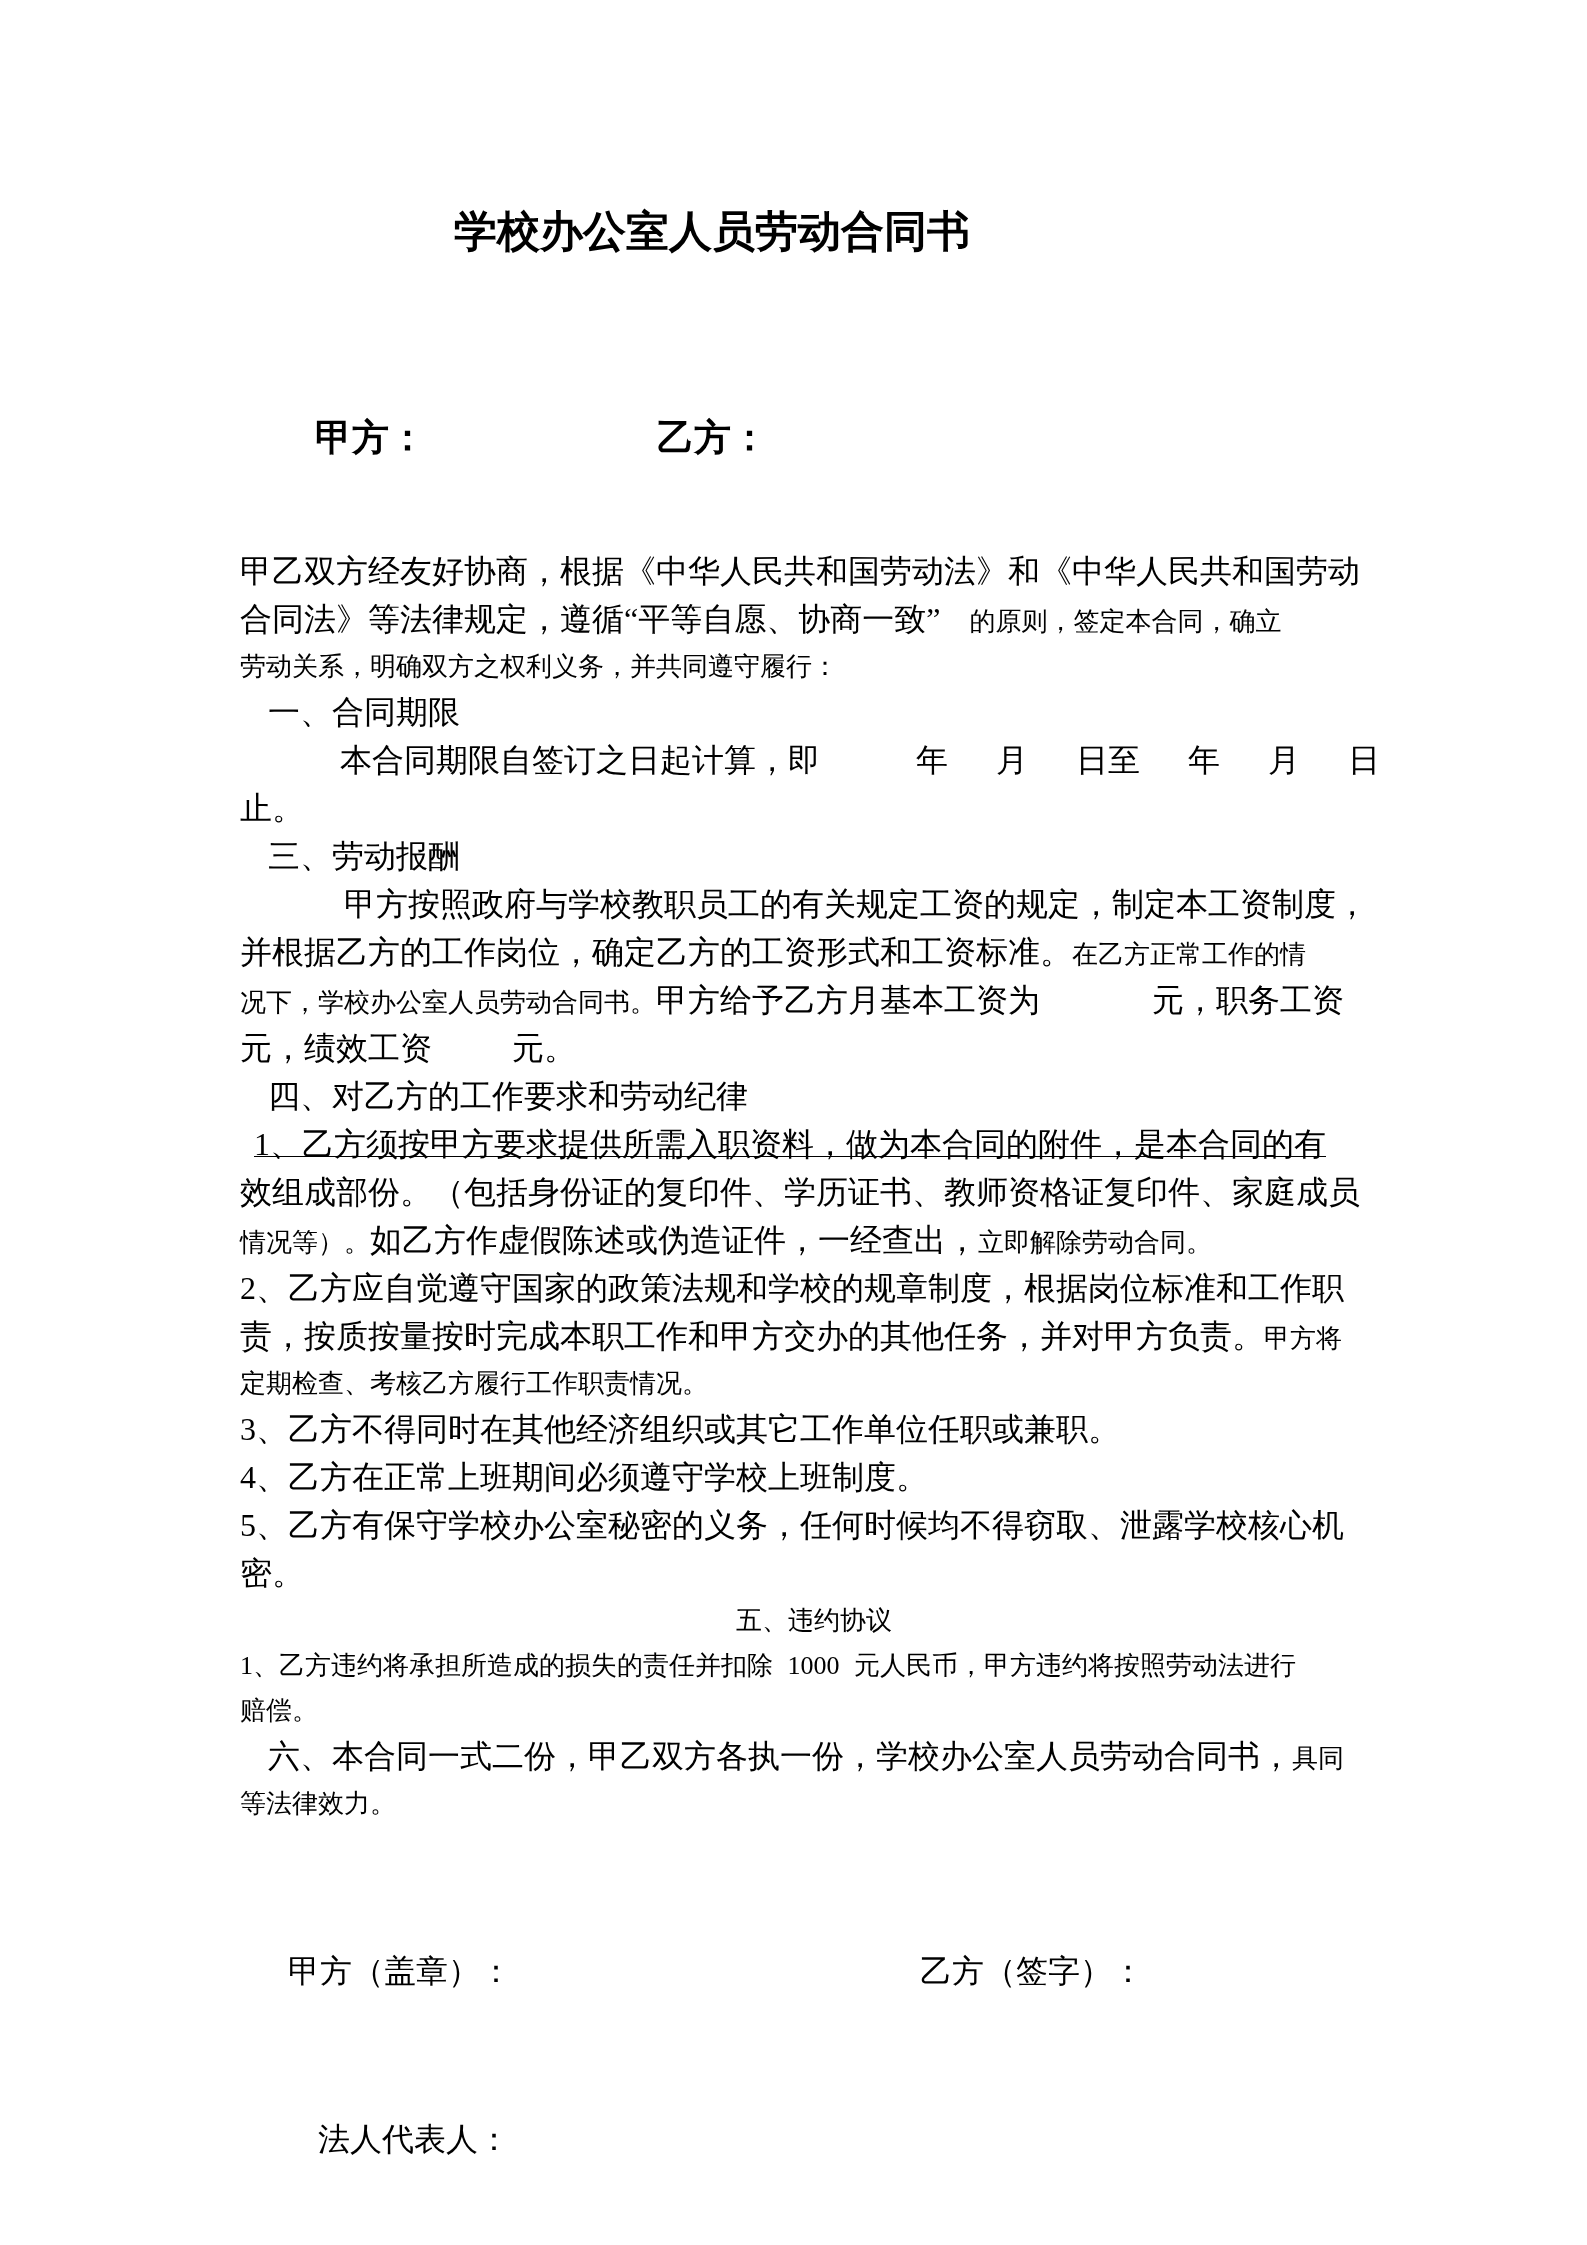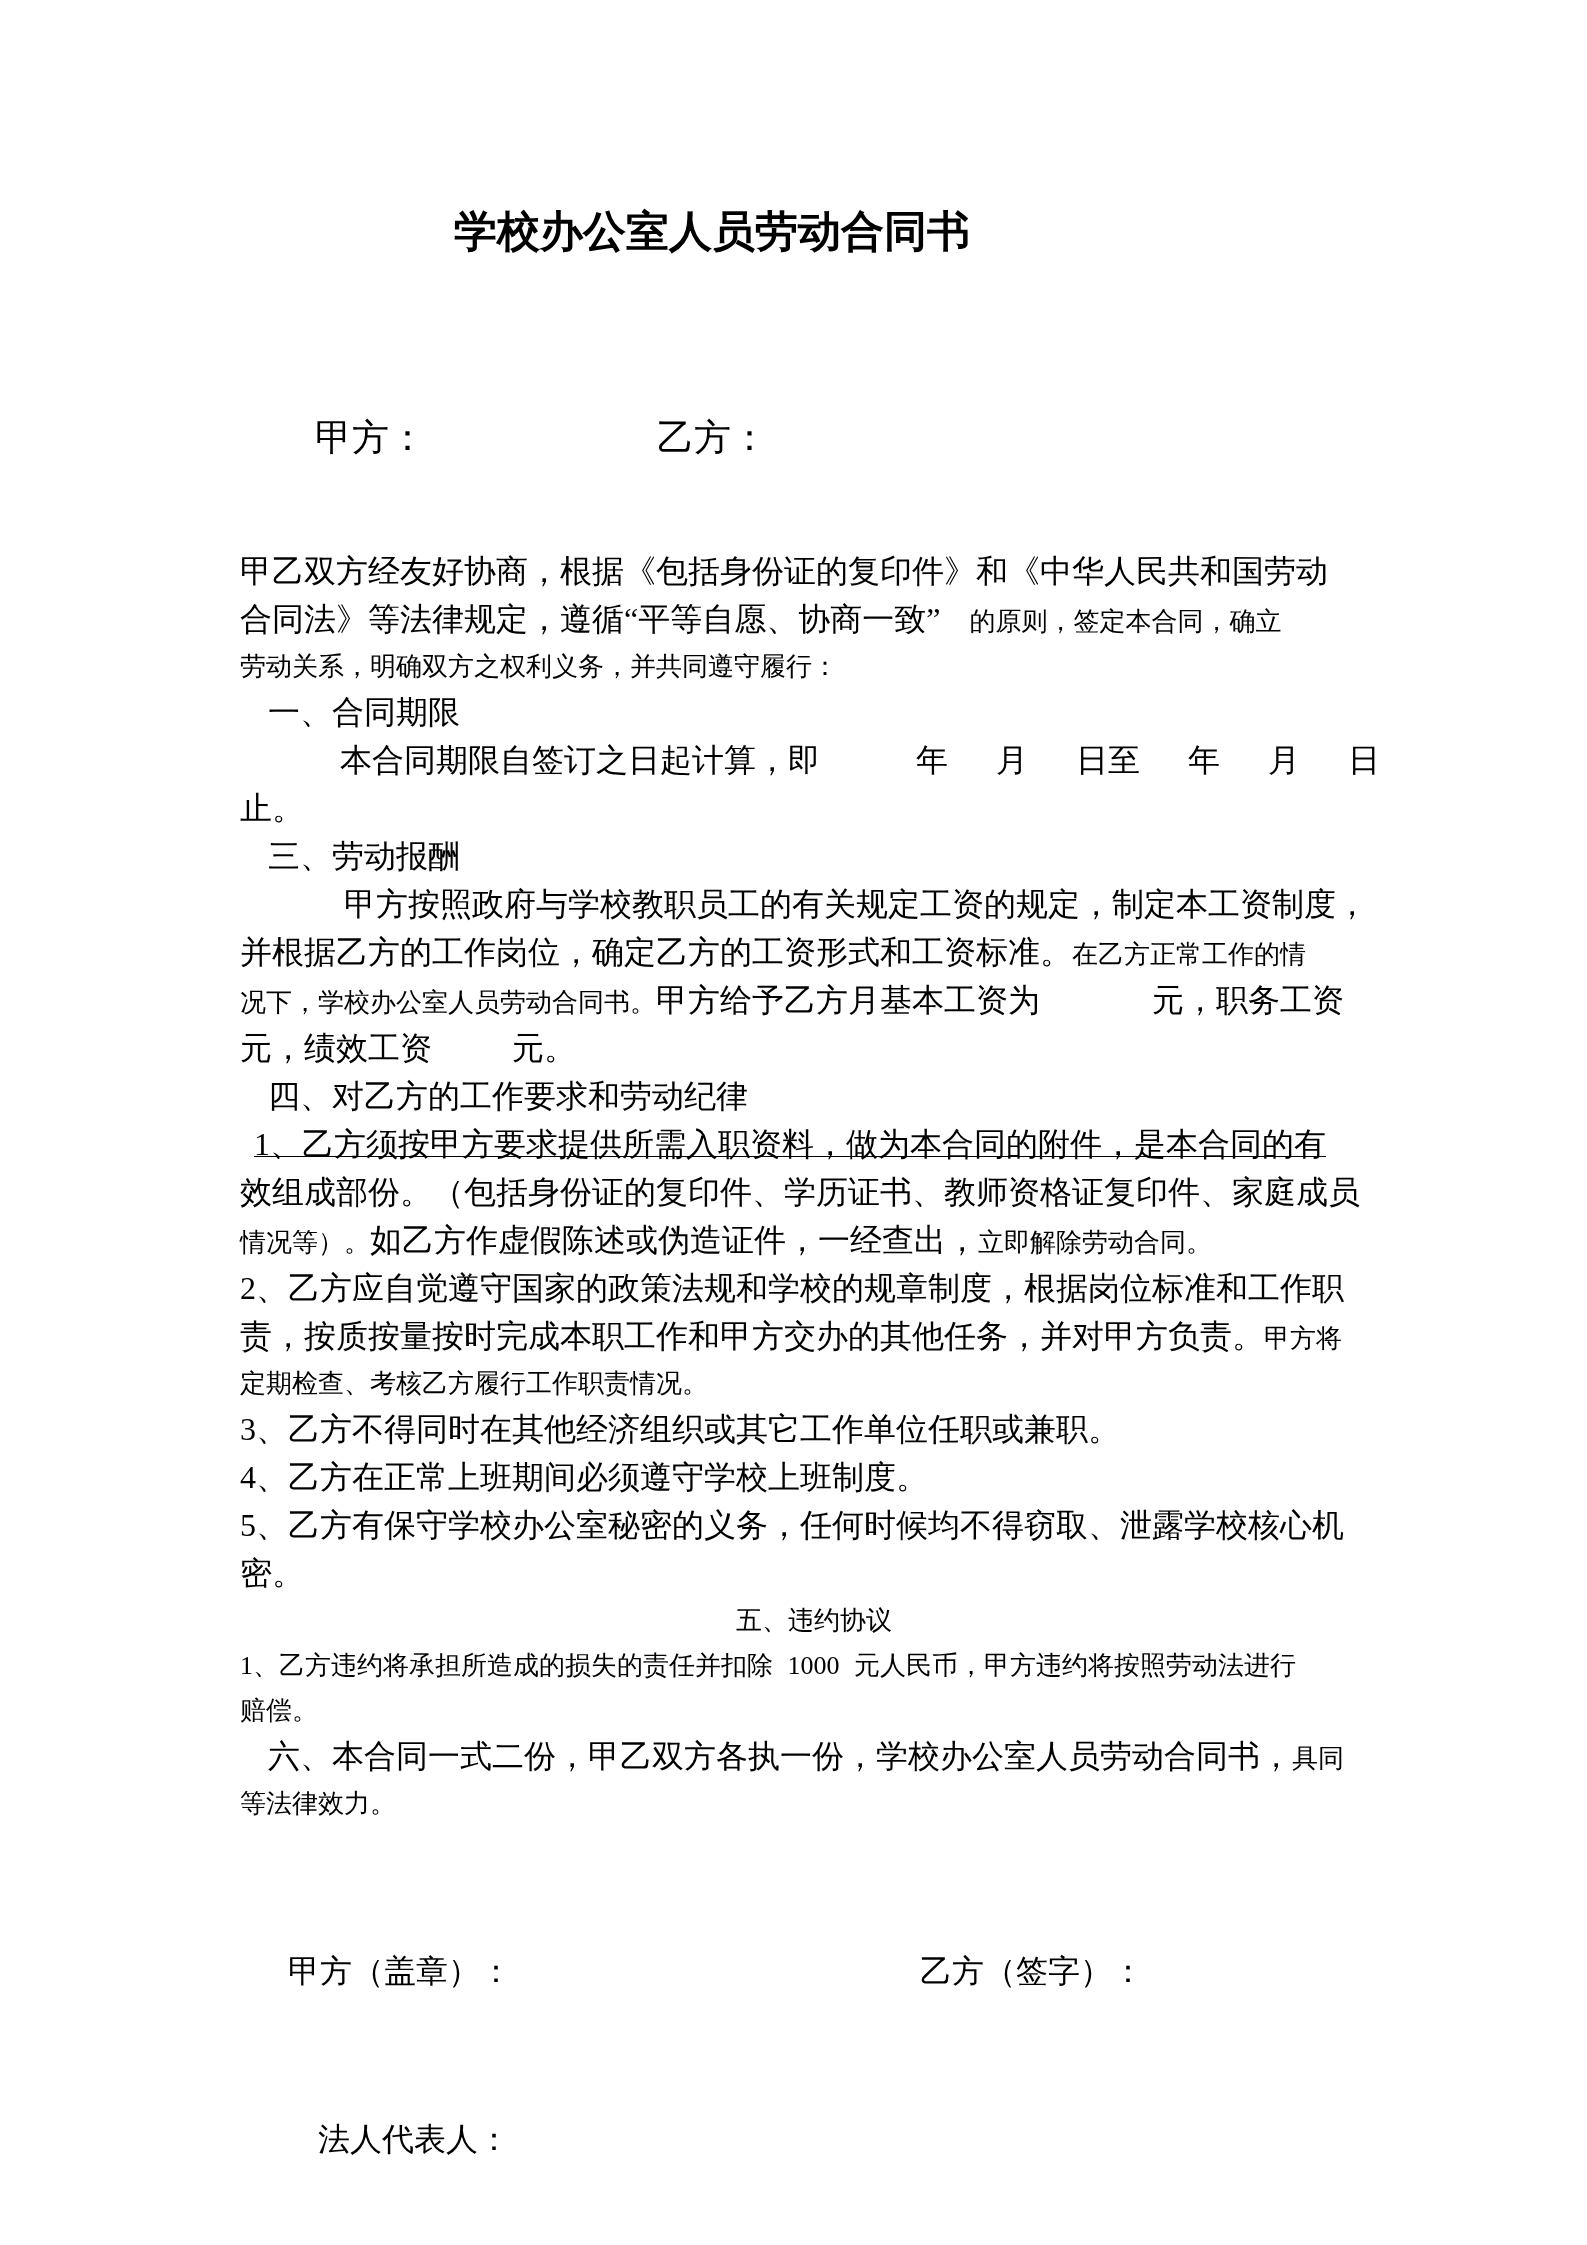--- a/index.html
+++ b/index.html
@@ -17,21 +17,21 @@
     font-family:"Liberation Sans","DejaVu Sans",sans-serif;
     font-weight:bold;
     font-size:43px;
     line-height:52px;
     margin-left:214px;
     white-space:pre;
   }
   .party-row {
     margin-top:106px;
     font-size:37px;
-    font-weight:normal;
+    font-weight:bold;
     line-height:50px;
     white-space:pre;
   }
   .party-a { display:inline-block; margin-left:38px; }
   .party-b { display:inline-block; margin-left:231px; }
   .body-text { margin-top:37px; }
   .line {
     line-height:42px;
     white-space:pre;
     word-spacing:8px;
@@ -55,21 +55,21 @@
 
 <div class="page">
 
   <div class="title">学校办公室人员劳动合同书</div>
 
   <div class="party-row">
     <span class="party-a">甲方：</span><span class="party-b">乙方：</span>
   </div>
 
   <div class="body-text" id="body-lines">
-      <div class="line"><span class="seg-L">甲乙双方经友好协商，根据《包括身份证的复印件》和《中华人民共和国劳动</span></div>
+      <div class="line"><span class="seg-L">甲乙双方经友好协商，根据《中华人民共和国劳动法》和《中华人民共和国劳动</span></div>
       <div class="line"><span class="seg-L">合同法》等法律规定，遵循“平等自愿、协商一致”</span><span class="seg-S">  的原则，签定本合同，确立</span></div>
       <div class="line"><span class="seg-S">劳动关系，明确双方之权利义务，并共同遵守履行：</span></div>
       <div class="line" style="padding-left: 28px;"><span class="seg-L">一、合同期限</span></div>
       <div class="line" style="padding-left: 100px;"><span class="seg-L">本合同期限自签订之日起计算，即      年   月   日至   年   月   日</span></div>
       <div class="line"><span class="seg-L">止。</span></div>
       <div class="line" style="padding-left: 28px;"><span class="seg-L">三、劳动报酬</span></div>
       <div class="line" style="padding-left: 104px;"><span class="seg-L">甲方按照政府与学校教职员工的有关规定工资的规定，制定本工资制度，</span></div>
       <div class="line"><span class="seg-L">并根据乙方的工作岗位，确定乙方的工资形式和工资标准。</span><span class="seg-S">在乙方正常工作的情</span></div>
       <div class="line"><span class="seg-S">况下，学校办公室人员劳动合同书。</span><span class="seg-L">甲方给予乙方月基本工资为       元，职务工资</span></div>
       <div class="line"><span class="seg-L">元，绩效工资     元。</span></div>

